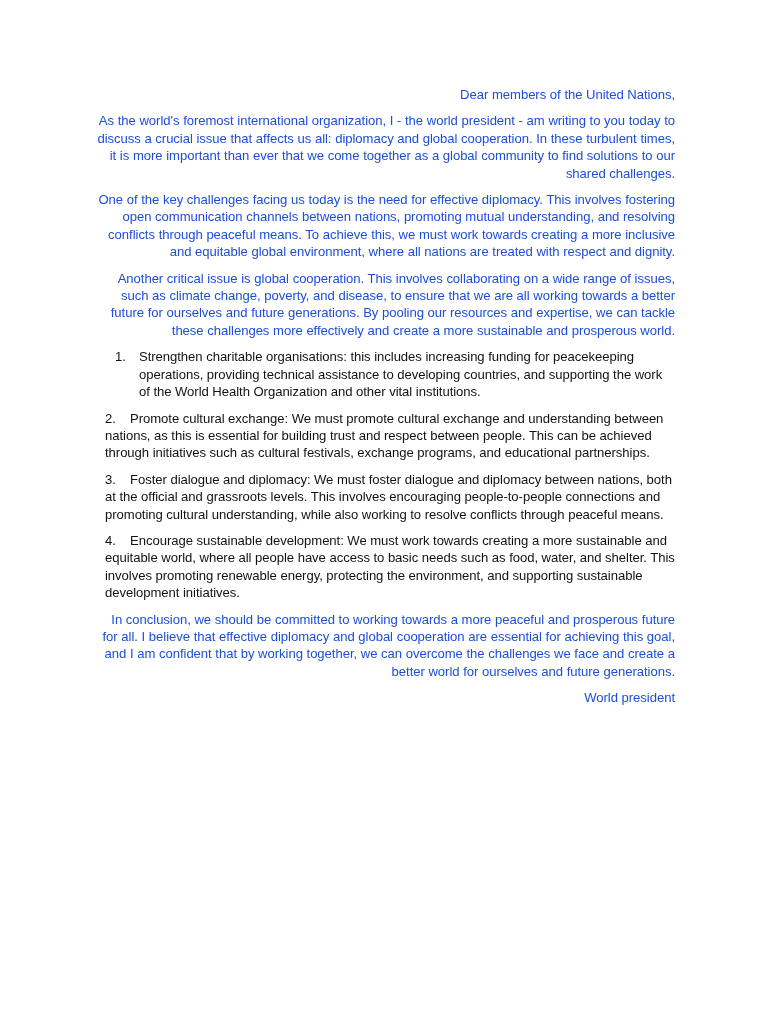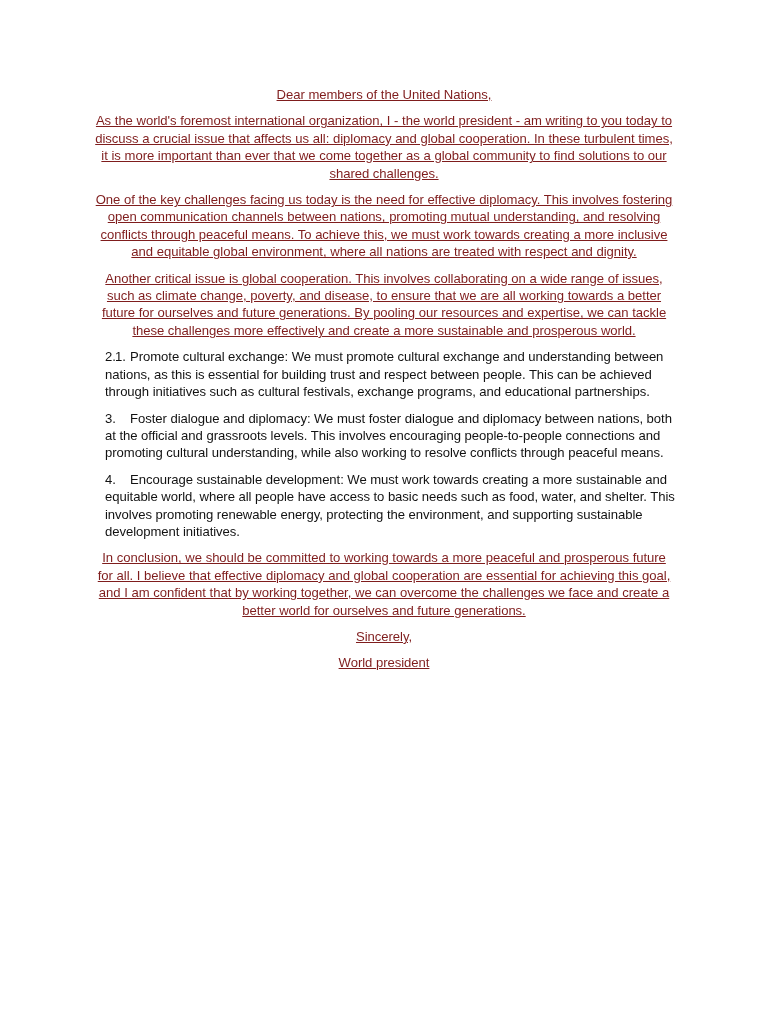--- a/index.html
+++ b/index.html
@@ -21,26 +21,25 @@
   }
   #letter {
     position: absolute;
     left: 93px;
     top: 86px;
     width: 582px;
   }
   .para {
     font-size: 13.1px;
     line-height: 17.4px;
-    color: #7f1d1d;
+    color: #1d4ed8;
     margin: 0 0 9px 0;
-    text-align: center;
+    text-align: right;
     letter-spacing: -0.05px;
     word-spacing: 0.1px;
-    text-decoration: underline;
   }
   .para:last-child {
     margin-bottom: 0;
   }
   
   ol.steps {
     margin: 0 0 9px 0;
     padding: 0;
     list-style: none;
   }
@@ -84,35 +83,35 @@
     <p class="para">As the world's foremost international organization, I - the world president - am writing to you today to discuss a crucial issue that affects us all: diplomacy and global cooperation. In these turbulent times, it is more important than ever that we come together as a global community to find solutions to our shared challenges.</p>
 
     <p class="para">One of the key challenges facing us today is the need for effective diplomacy. This involves fostering open communication channels between nations, promoting mutual understanding, and resolving conflicts through peaceful means. To achieve this, we must work towards creating a more inclusive and equitable global environment, where all nations are treated with respect and dignity.</p>
 
     <p class="para">Another critical issue is global cooperation. This involves collaborating on a wide range of issues, such as climate change, poverty, and disease, to ensure that we are all working towards a better future for ourselves and future generations. By pooling our resources and expertise, we can tackle these challenges more effectively and create a more sustainable and prosperous world.</p>
 
 
     <ol class="steps">
       <li>
         <span class="marker">1.</span>
+        <span>Strengthen charitable organisations: this includes increasing funding for peacekeeping operations, providing technical assistance to developing countries, and supporting the work of the World Health Organization and other vital institutions.</span>
       </li>
     </ol>
 
     <p class="numpara">
       <span class="num">2.</span><span>Promote cultural exchange: We must promote cultural exchange and understanding between nations, as this is essential for building trust and respect between people. This can be achieved through initiatives such as cultural festivals, exchange programs, and educational partnerships.</span>
     </p>
 
     <p class="numpara">
       <span class="num">3.</span><span>Foster dialogue and diplomacy: We must foster dialogue and diplomacy between nations, both at the official and grassroots levels. This involves encouraging people-to-people connections and promoting cultural understanding, while also working to resolve conflicts through peaceful means.</span>
     </p>
 
     <p class="numpara">
       <span class="num">4.</span><span>Encourage sustainable development: We must work towards creating a more sustainable and equitable world, where all people have access to basic needs such as food, water, and shelter. This involves promoting renewable energy, protecting the environment, and supporting sustainable development initiatives.</span>
     </p>
 
     <p class="para">In conclusion, we should be committed to working towards a more peaceful and prosperous future for all. I believe that effective diplomacy and global cooperation are essential for achieving this goal, and I am confident that by working together, we can overcome the challenges we face and create a better world for ourselves and future generations.</p>
 
-    <p class="para">Sincerely,</p>
 
     <p class="para">World president</p>
 
   </div>
 </div>
 
 </body></html>

